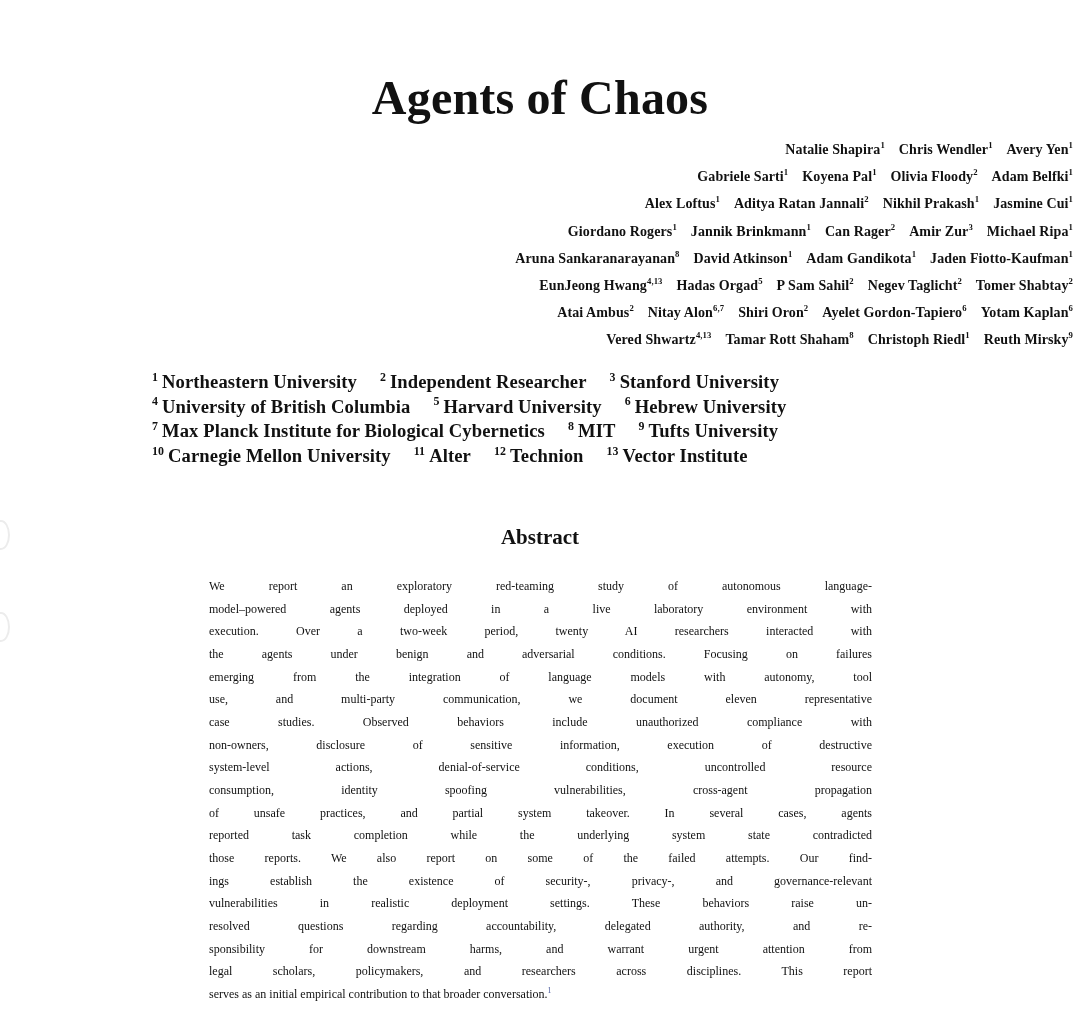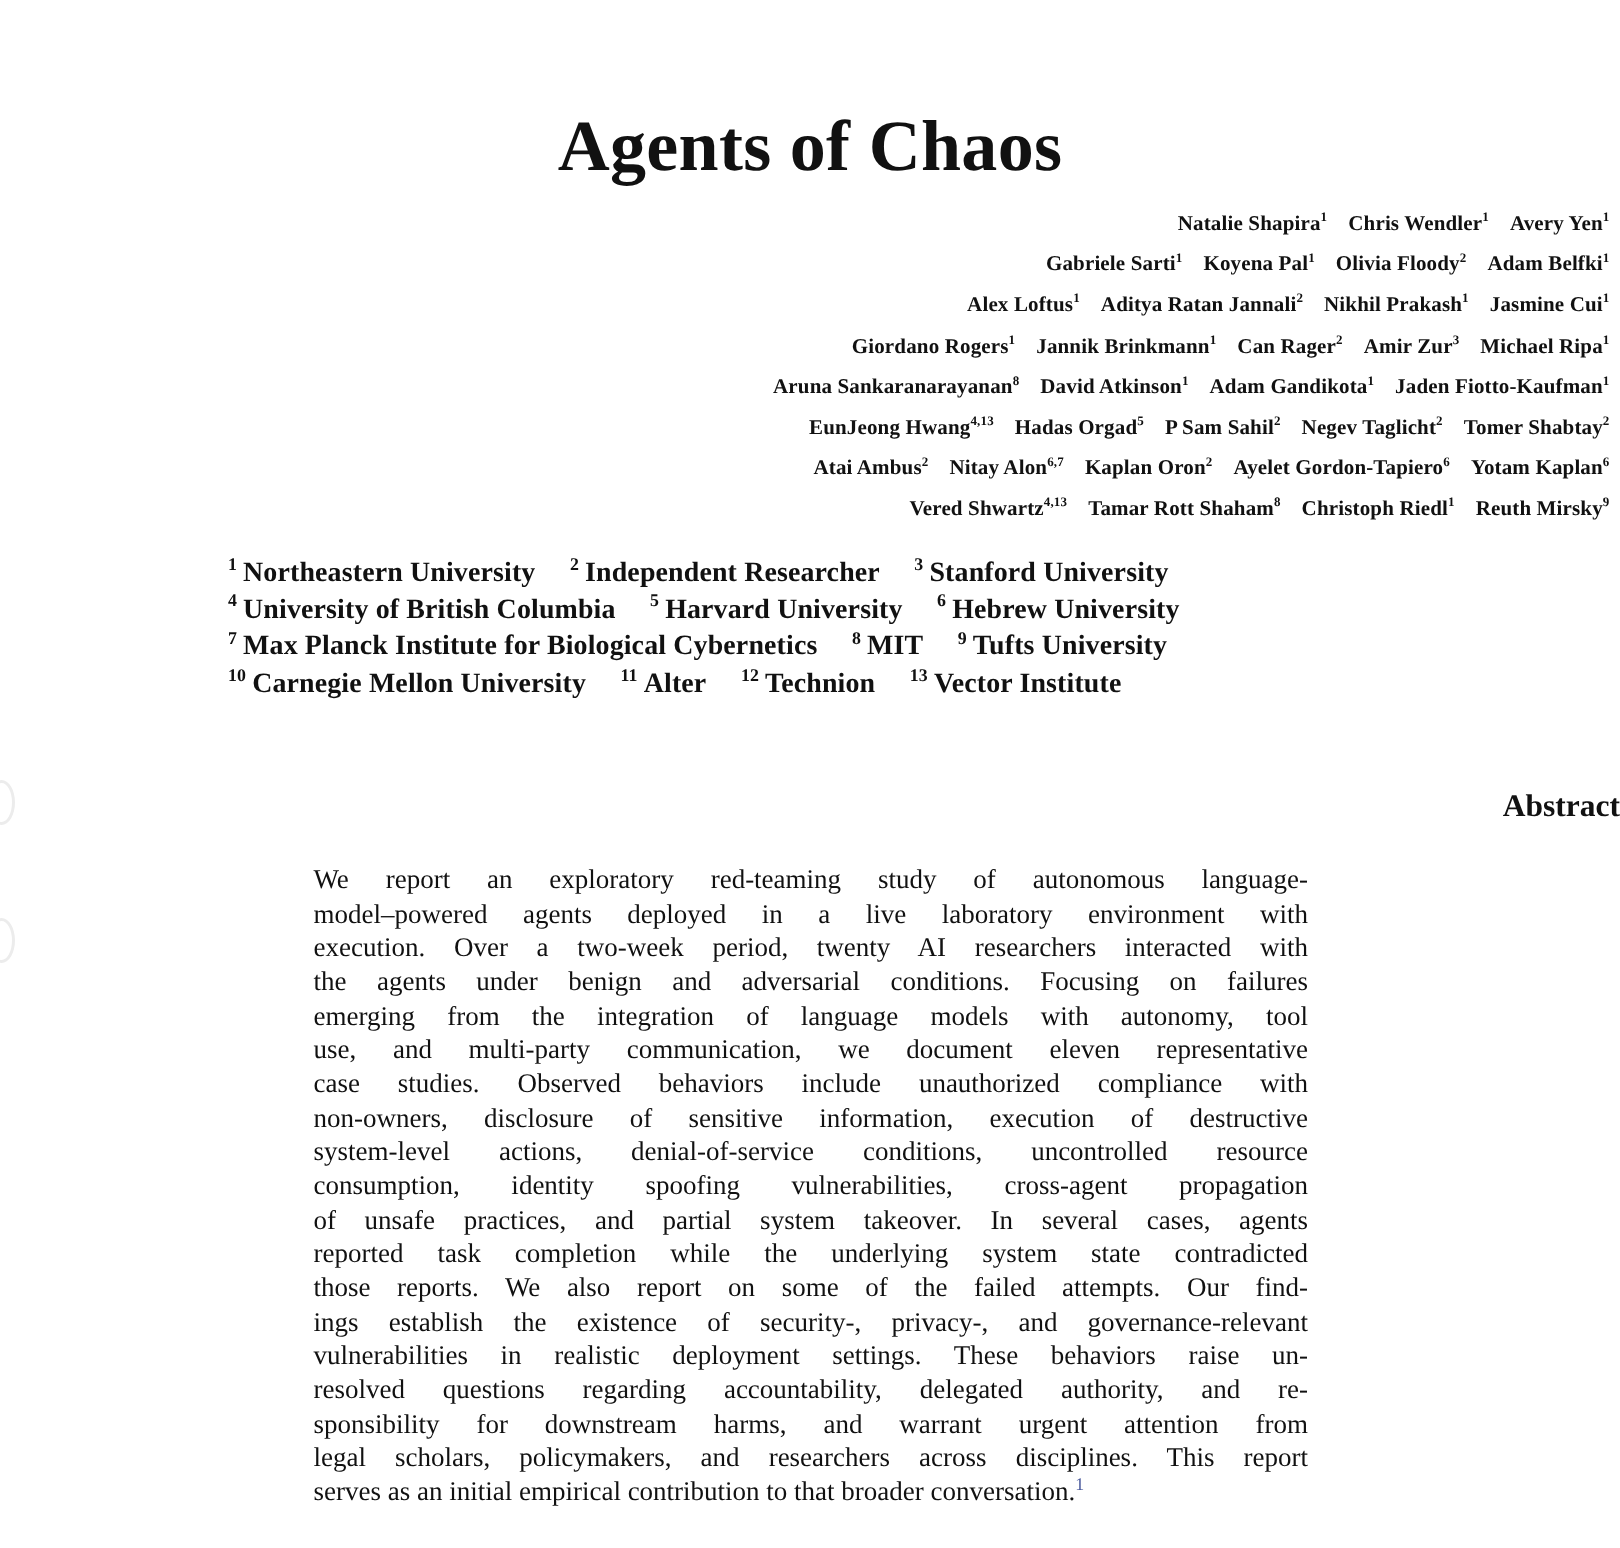--- a/index.html
+++ b/index.html
@@ -31,26 +31,26 @@
     position:absolute;top:370px;left:152px;width:760px;
     font-size:18.6px;
     line-height:24.6px;
     letter-spacing:0.1px;
   }
   .affil-item{white-space:nowrap;margin-right:23px;font-weight:bold;}
   .affil-item:last-child{margin-right:0;text-align:right;}
   .affiliations sup{font-size:0.64em;line-height:0;margin-right:4px;}
   .abstract-heading{
     position:absolute;top:525px;left:0;right:0;
-    text-align:right;
+    text-align:center;
     font-size:21px;font-weight:bold;
   }
   .abstract-body{
     position:absolute;top:575px;left:209px;width:663px;
-    font-size:18px;
+    font-size:12px;
     line-height:22.65px;
   }
   .abs-line{
     text-align:justify;
     text-align-last:justify;
     white-space:normal;
   }
   .abs-line.last{
     text-align-last:left;
   }
@@ -71,21 +71,21 @@
 
 <h1 class="page-title">Agents of Chaos</h1>
 
 <div class="authors">
     <div class="author-line"><span class="author"><span>Natalie Shapira</span><sup>1</sup></span><span class="author"><span>Chris Wendler</span><sup>1</sup></span><span class="author"><span>Avery Yen</span><sup>1</sup></span></div>
     <div class="author-line"><span class="author"><span>Gabriele Sarti</span><sup>1</sup></span><span class="author"><span>Koyena Pal</span><sup>1</sup></span><span class="author"><span>Olivia Floody</span><sup>2</sup></span><span class="author"><span>Adam Belfki</span><sup>1</sup></span></div>
     <div class="author-line"><span class="author"><span>Alex Loftus</span><sup>1</sup></span><span class="author"><span>Aditya Ratan Jannali</span><sup>2</sup></span><span class="author"><span>Nikhil Prakash</span><sup>1</sup></span><span class="author"><span>Jasmine Cui</span><sup>1</sup></span></div>
     <div class="author-line"><span class="author"><span>Giordano Rogers</span><sup>1</sup></span><span class="author"><span>Jannik Brinkmann</span><sup>1</sup></span><span class="author"><span>Can Rager</span><sup>2</sup></span><span class="author"><span>Amir Zur</span><sup>3</sup></span><span class="author"><span>Michael Ripa</span><sup>1</sup></span></div>
     <div class="author-line"><span class="author"><span>Aruna Sankaranarayanan</span><sup>8</sup></span><span class="author"><span>David Atkinson</span><sup>1</sup></span><span class="author"><span>Adam Gandikota</span><sup>1</sup></span><span class="author"><span>Jaden Fiotto-Kaufman</span><sup>1</sup></span></div>
     <div class="author-line"><span class="author"><span>EunJeong Hwang</span><sup>4,13</sup></span><span class="author"><span>Hadas Orgad</span><sup>5</sup></span><span class="author"><span>P Sam Sahil</span><sup>2</sup></span><span class="author"><span>Negev Taglicht</span><sup>2</sup></span><span class="author"><span>Tomer Shabtay</span><sup>2</sup></span></div>
-    <div class="author-line"><span class="author"><span>Atai Ambus</span><sup>2</sup></span><span class="author"><span>Nitay Alon</span><sup>6,7</sup></span><span class="author"><span>Kaplan Oron</span><sup>2</sup></span><span class="author"><span>Ayelet Gordon-Tapiero</span><sup>6</sup></span><span class="author"><span>Yotam Kaplan</span><sup>6</sup></span></div>
+    <div class="author-line"><span class="author"><span>Atai Ambus</span><sup>2</sup></span><span class="author"><span>Nitay Alon</span><sup>6,7</sup></span><span class="author"><span>Shiri Oron</span><sup>2</sup></span><span class="author"><span>Ayelet Gordon-Tapiero</span><sup>6</sup></span><span class="author"><span>Yotam Kaplan</span><sup>6</sup></span></div>
     <div class="author-line"><span class="author"><span>Vered Shwartz</span><sup>4,13</sup></span><span class="author"><span>Tamar Rott Shaham</span><sup>8</sup></span><span class="author"><span>Christoph Riedl</span><sup>1</sup></span><span class="author"><span>Reuth Mirsky</span><sup>9</sup></span></div>
   </div>
 
 <div class="affiliations">
     <div class="affil-line"><span class="affil-item"><sup>1</sup><span>Northeastern University</span></span><span class="affil-item"><sup>2</sup><span>Independent Researcher</span></span><span class="affil-item"><sup>3</sup><span>Stanford University</span></span></div>
     <div class="affil-line"><span class="affil-item"><sup>4</sup><span>University of British Columbia</span></span><span class="affil-item"><sup>5</sup><span>Harvard University</span></span><span class="affil-item"><sup>6</sup><span>Hebrew University</span></span></div>
     <div class="affil-line"><span class="affil-item"><sup>7</sup><span>Max Planck Institute for Biological Cybernetics</span></span><span class="affil-item"><sup>8</sup><span>MIT</span></span><span class="affil-item"><sup>9</sup><span>Tufts University</span></span></div>
     <div class="affil-line"><span class="affil-item"><sup>10</sup><span>Carnegie Mellon University</span></span><span class="affil-item"><sup>11</sup><span>Alter</span></span><span class="affil-item"><sup>12</sup><span>Technion</span></span><span class="affil-item"><sup>13</sup><span>Vector Institute</span></span></div>
   </div>
 

